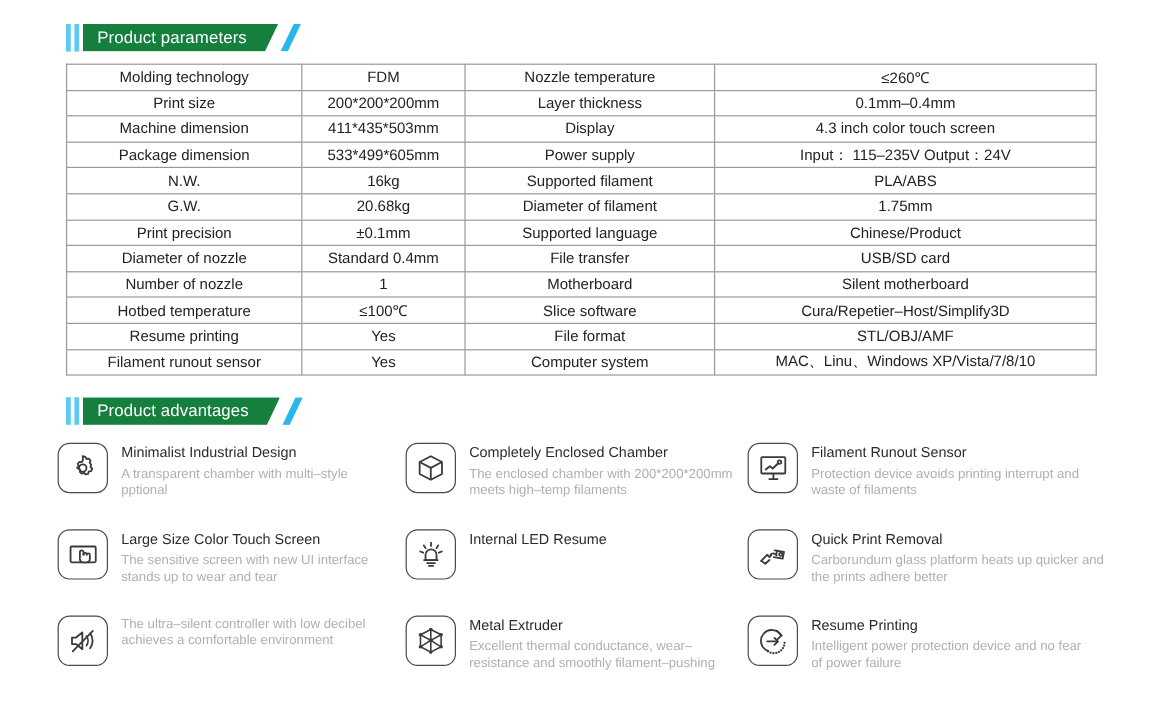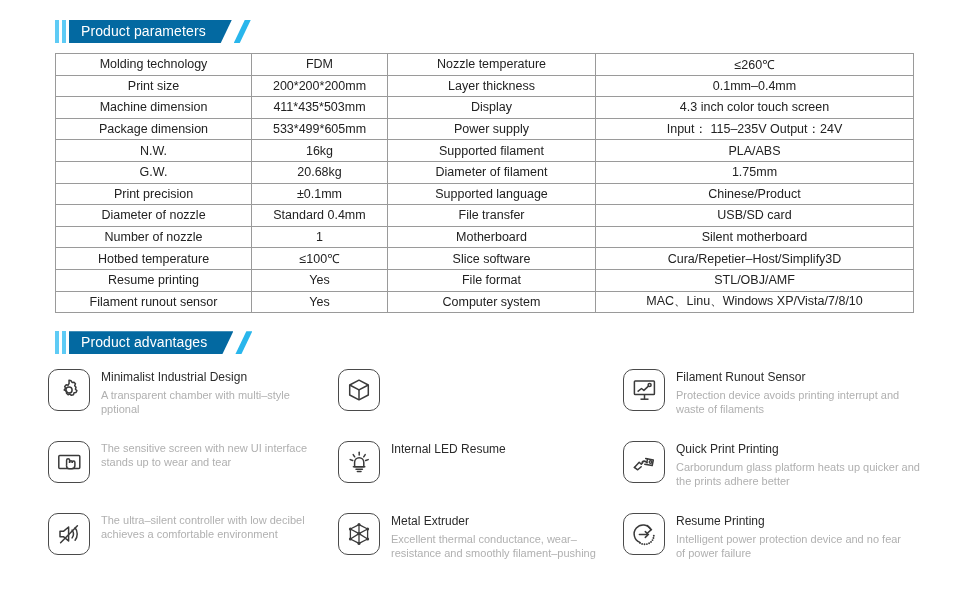--- a/index.html
+++ b/index.html
@@ -23,21 +23,21 @@
     display: block;
     width: 4px;
     height: 23px;
     background: #5ecbf5;
     margin-right: 3px;
   }
   .banner-wrap { position: relative; height: 23px; display: flex; align-items: center; }
   .banner-plate {
     position: relative;
     height: 23px;
-    background: #0369a1;
+    background: #15803d;
     padding: 0 26px 0 12px;
     display: flex;
     align-items: center;
     clip-path: polygon(0 0, 100% 0, calc(100% - 11px) 100%, 0 100%);
   }
   .banner-text {
     color: #ffffff;
     font-size: 14px;
     line-height: 23px;
     white-space: nowrap;
@@ -243,20 +243,24 @@
     <div class="adv-item">
       <div class="icon-box">
         <svg width="26" height="26" viewBox="0 0 26 26">
           <g fill="none" stroke="#3a3a3a" stroke-width="1.5" stroke-linejoin="round">
             <path d="M13 3.2L22.3 8v10L13 22.8 3.7 18V8z"></path>
             <path d="M3.7 8L13 12.9 22.3 8"></path>
             <path d="M13 12.9v9.9"></path>
           </g>
         </svg>
       </div>
+      <div class="adv-text">
+        <div class="adv-title">Completely Enclosed Chamber</div>
+        <div class="adv-desc">The enclosed chamber with 200*200*200mm meets high–temp filaments</div>
+      </div>
     </div>
     <div class="adv-item">
       <div class="icon-box">
         <svg width="27" height="26" viewBox="0 0 27 26">
           <g fill="none" stroke="#3a3a3a" stroke-width="1.5" stroke-linejoin="round">
             <rect x="3.4" y="4" width="20" height="13.6" rx="0.8"></rect>
             <path d="M9.5 22.2h8"></path>
             <path d="M13.5 17.6v4.6"></path>
             <path d="M6.6 14.7l3.9-3.2 2.4 1.9 5.3-5"></path>
             <circle cx="18.6" cy="8.1" r="1.5" fill="#fff"></circle>
@@ -273,20 +277,21 @@
         <svg width="27" height="26" viewBox="0 0 27 26">
           <g fill="none" stroke="#3a3a3a" stroke-width="1.5" stroke-linejoin="round">
             <rect x="2.8" y="6.4" width="21" height="13.2" rx="1"></rect>
             <path d="M10.6 16.8v-5.6a1.5 1.5 0 013 0v2.6" fill="#fff"></path>
             <path d="M13.6 13.9v-.9a1.35 1.35 0 012.7 0v.9"></path>
             <path d="M16.3 13.9v-.5a1.3 1.3 0 012.6 0v3.1c0 1.9-1.3 3.2-3.2 3.2h-2.4c-1.7 0-2.7-1.1-2.7-2.8v-.6" fill="#fff"></path>
           </g>
         </svg>
       </div>
       <div class="adv-text">
+        <div class="adv-title">Large Size Color Touch Screen</div>
         <div class="adv-desc">The sensitive screen with new UI interface stands up to wear and tear</div>
       </div>
     </div>
     <div class="adv-item">
       <div class="icon-box">
         <svg width="26" height="26" viewBox="0 0 26 26">
           <g fill="none" stroke="#3a3a3a" stroke-width="1.5" stroke-linecap="round" stroke-linejoin="round">
             <path d="M8.6 13.4a4.6 4.6 0 019.2 0v4.3H8.6z"></path>
             <path d="M7.4 17.7h11.4"></path>
             <path d="M10 20.3h6.4"></path>
@@ -310,21 +315,21 @@
             <path d="M3.4 18.4l4.8-5.1 2.1 1.9 1.4-1.5"></path>
             <path d="M3.4 18.4l3.3 2.4 3.5-3.1"></path>
             <path d="M11.1 13.2c1-1.1 2.7-1.3 3.9-.4l1.2 1"></path>
             <path d="M14.7 9.6l7.6 1.4-1.1 5.6-7.4-1.3"></path>
             <path d="M16.5 9.9l-.6 3.3"></path>
             <circle cx="19.6" cy="13" r="1.3"></circle>
           </g>
         </svg>
       </div>
       <div class="adv-text">
-        <div class="adv-title">Quick Print Printing</div>
+        <div class="adv-title">Quick Print Removal</div>
         <div class="adv-desc adv-desc-wide">Carborundum glass platform heats up quicker and the prints adhere better</div>
       </div>
     </div>
     <div class="adv-item">
       <div class="icon-box">
         <svg width="27" height="26" viewBox="0 0 27 26">
           <g fill="none" stroke="#3a3a3a" stroke-width="1.5" stroke-linejoin="round" stroke-linecap="round">
             <path d="M4 10.3h3.4L12.6 6v14l-5.2-4.3H4z"></path>
             <path d="M16.1 9.1c1.6 2.2 1.6 5.6 0 7.8"></path>
             <path d="M19.1 6.8c2.8 3.5 2.8 8.9 0 12.4"></path>

